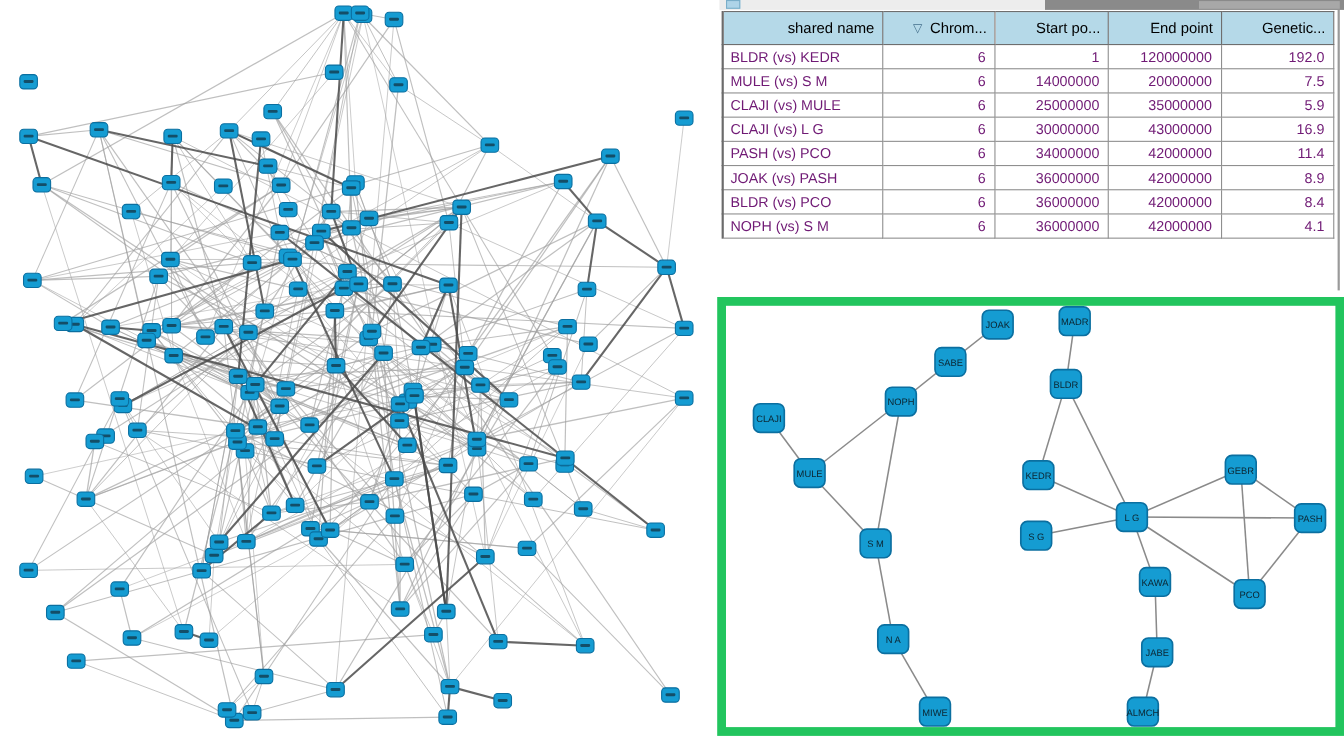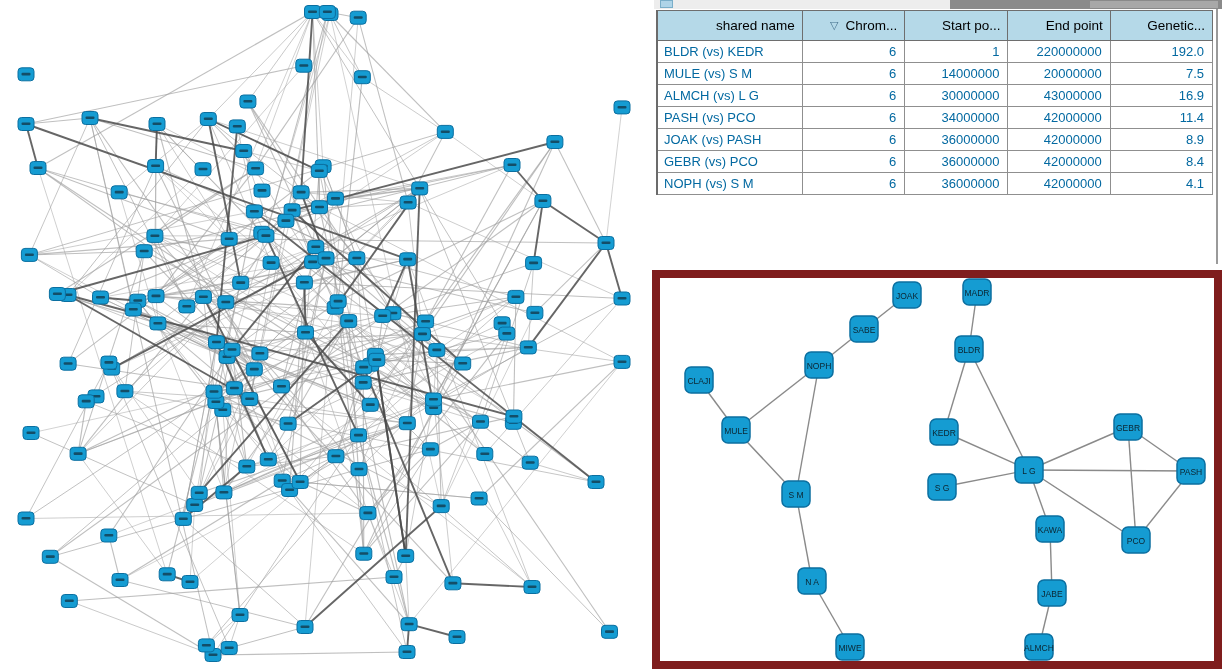--- a/index.html
+++ b/index.html
@@ -28,30 +28,30 @@
     position:absolute;left:6px;top:10px;width:557px;table-layout:fixed;
     border-collapse:collapse;background:#fff;
     border:1px solid #5f5f5f;border-left:2px solid #6b6b6b;
   }
   table.grid th{
     background:#b5d9e8;border:1px solid #6e6e6e;height:29px;
     font-size:13.5px;font-weight:normal;color:#000;
     text-align:right;padding:0 7px 0 2px;white-space:nowrap;overflow:hidden;
   }
   table.grid td{
-    border:1px solid #8f8f8f;height:21px;font-size:13px;color:#0369a1;
+    border:1px solid #8f8f8f;height:21px;font-size:13px;color:#701a75;
     text-align:right;padding:0 8px 0 2px;white-space:nowrap;overflow:hidden;
   }
   table.grid td.name{text-align:left;padding:0 2px 0 6px;}
   .funnel{color:#44708c;font-size:11px;margin-right:7px;display:inline-block;transform:translateY(-1px);}
 
   
   .detail-panel{
     position:absolute;left:2px;top:270px;width:570px;height:399px;
-    box-sizing:border-box;border:8px solid #7f1d1d;background:#fff;
+    box-sizing:border-box;border:8px solid #22c55e;background:#fff;
   }
   #detail-svg{display:block;width:554px;height:383px;}
 </style>
 </head>
 <body>
 
 <div class="app">
 
   <section class="panel-left">
     <svg id="hairball-svg" viewBox="0 0 650 669">
@@ -1118,53 +1118,60 @@
               <th><span>Start po...</span></th>
               <th><span>End point</span></th>
               <th><span>Genetic...</span></th>
             </tr>
           </thead>
         <tbody id="tbody">
             <tr>
               <td class="name">BLDR (vs) KEDR</td>
               <td>6</td>
               <td>1</td>
-              <td>220000000</td>
+              <td>120000000</td>
               <td>192.0</td>
             </tr>
             <tr>
               <td class="name">MULE (vs) S M</td>
               <td>6</td>
               <td>14000000</td>
               <td>20000000</td>
               <td>7.5</td>
             </tr>
             <tr>
-              <td class="name">ALMCH (vs) L G</td>
+              <td class="name">CLAJI (vs) MULE</td>
+              <td>6</td>
+              <td>25000000</td>
+              <td>35000000</td>
+              <td>5.9</td>
+            </tr>
+            <tr>
+              <td class="name">CLAJI (vs) L G</td>
               <td>6</td>
               <td>30000000</td>
               <td>43000000</td>
               <td>16.9</td>
             </tr>
             <tr>
               <td class="name">PASH (vs) PCO</td>
               <td>6</td>
               <td>34000000</td>
               <td>42000000</td>
               <td>11.4</td>
             </tr>
             <tr>
               <td class="name">JOAK (vs) PASH</td>
               <td>6</td>
               <td>36000000</td>
               <td>42000000</td>
               <td>8.9</td>
             </tr>
             <tr>
-              <td class="name">GEBR (vs) PCO</td>
+              <td class="name">BLDR (vs) PCO</td>
               <td>6</td>
               <td>36000000</td>
               <td>42000000</td>
               <td>8.4</td>
             </tr>
             <tr>
               <td class="name">NOPH (vs) S M</td>
               <td>6</td>
               <td>36000000</td>
               <td>42000000</td>

